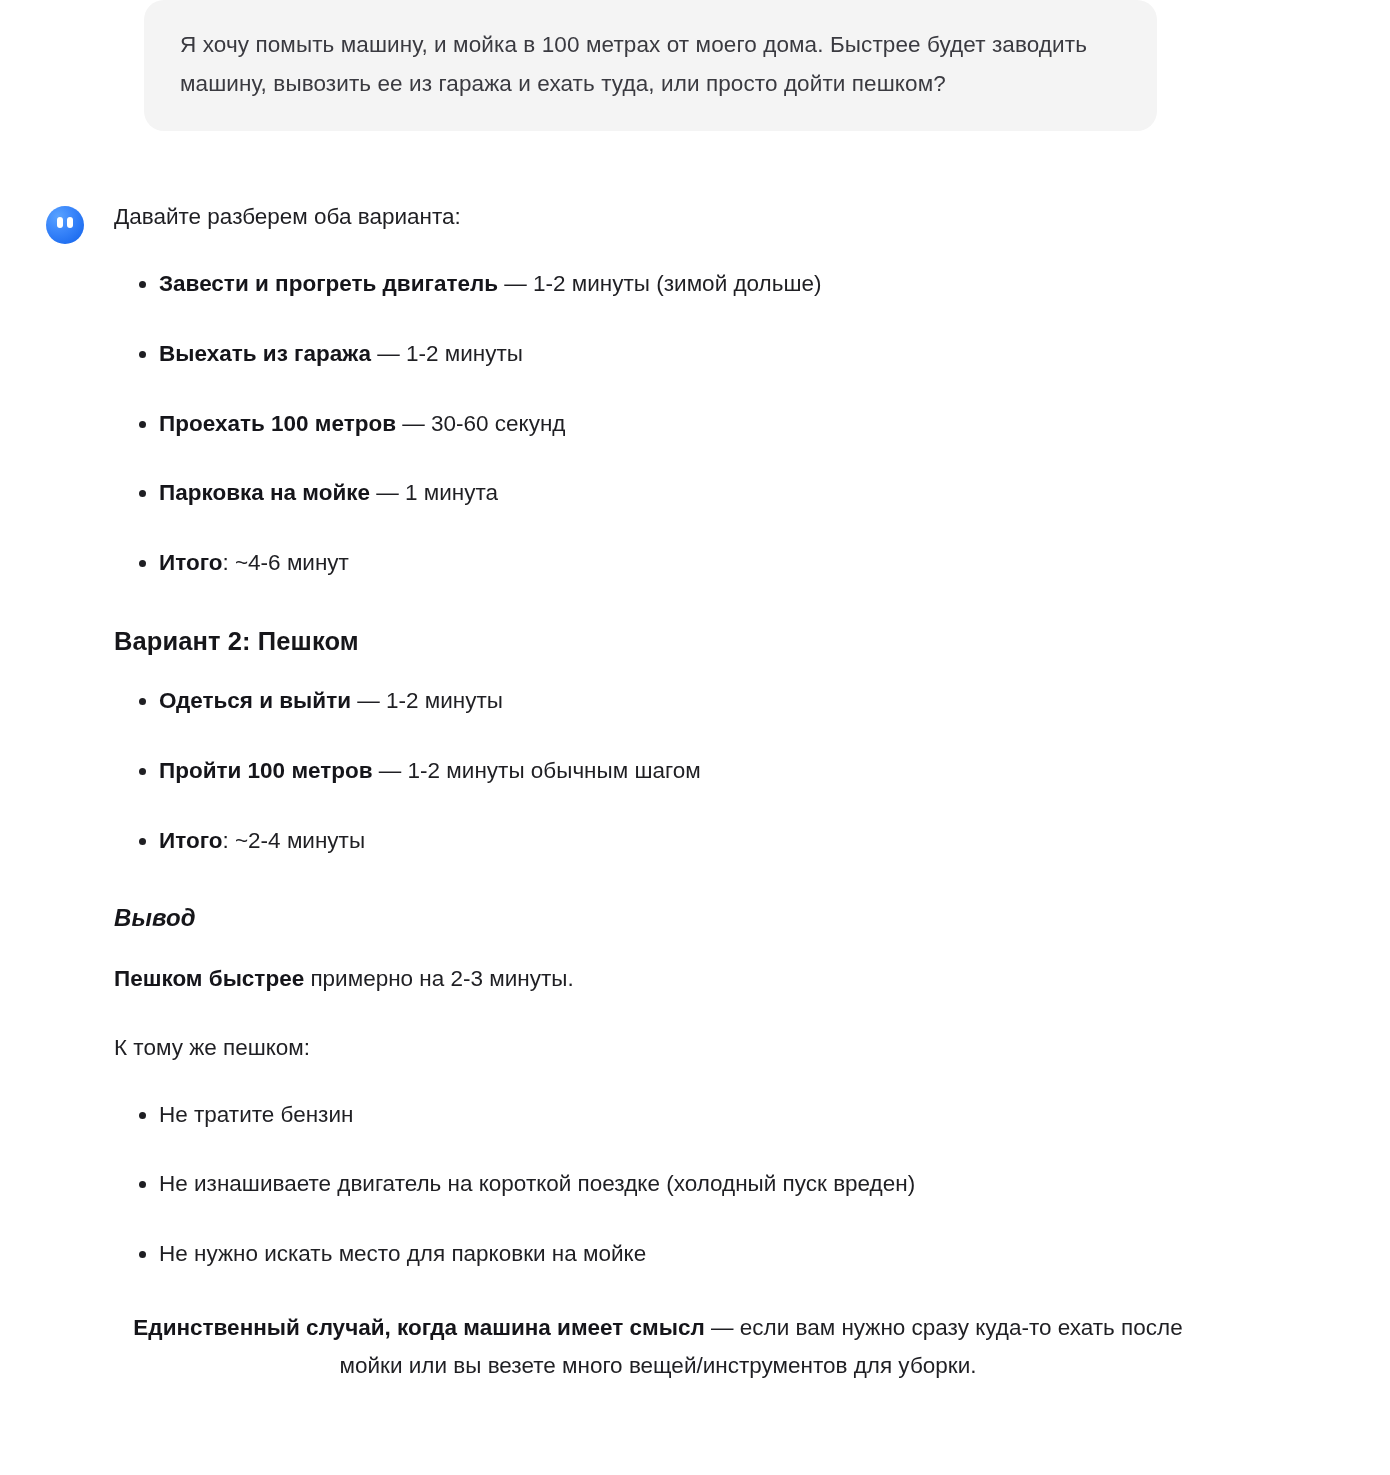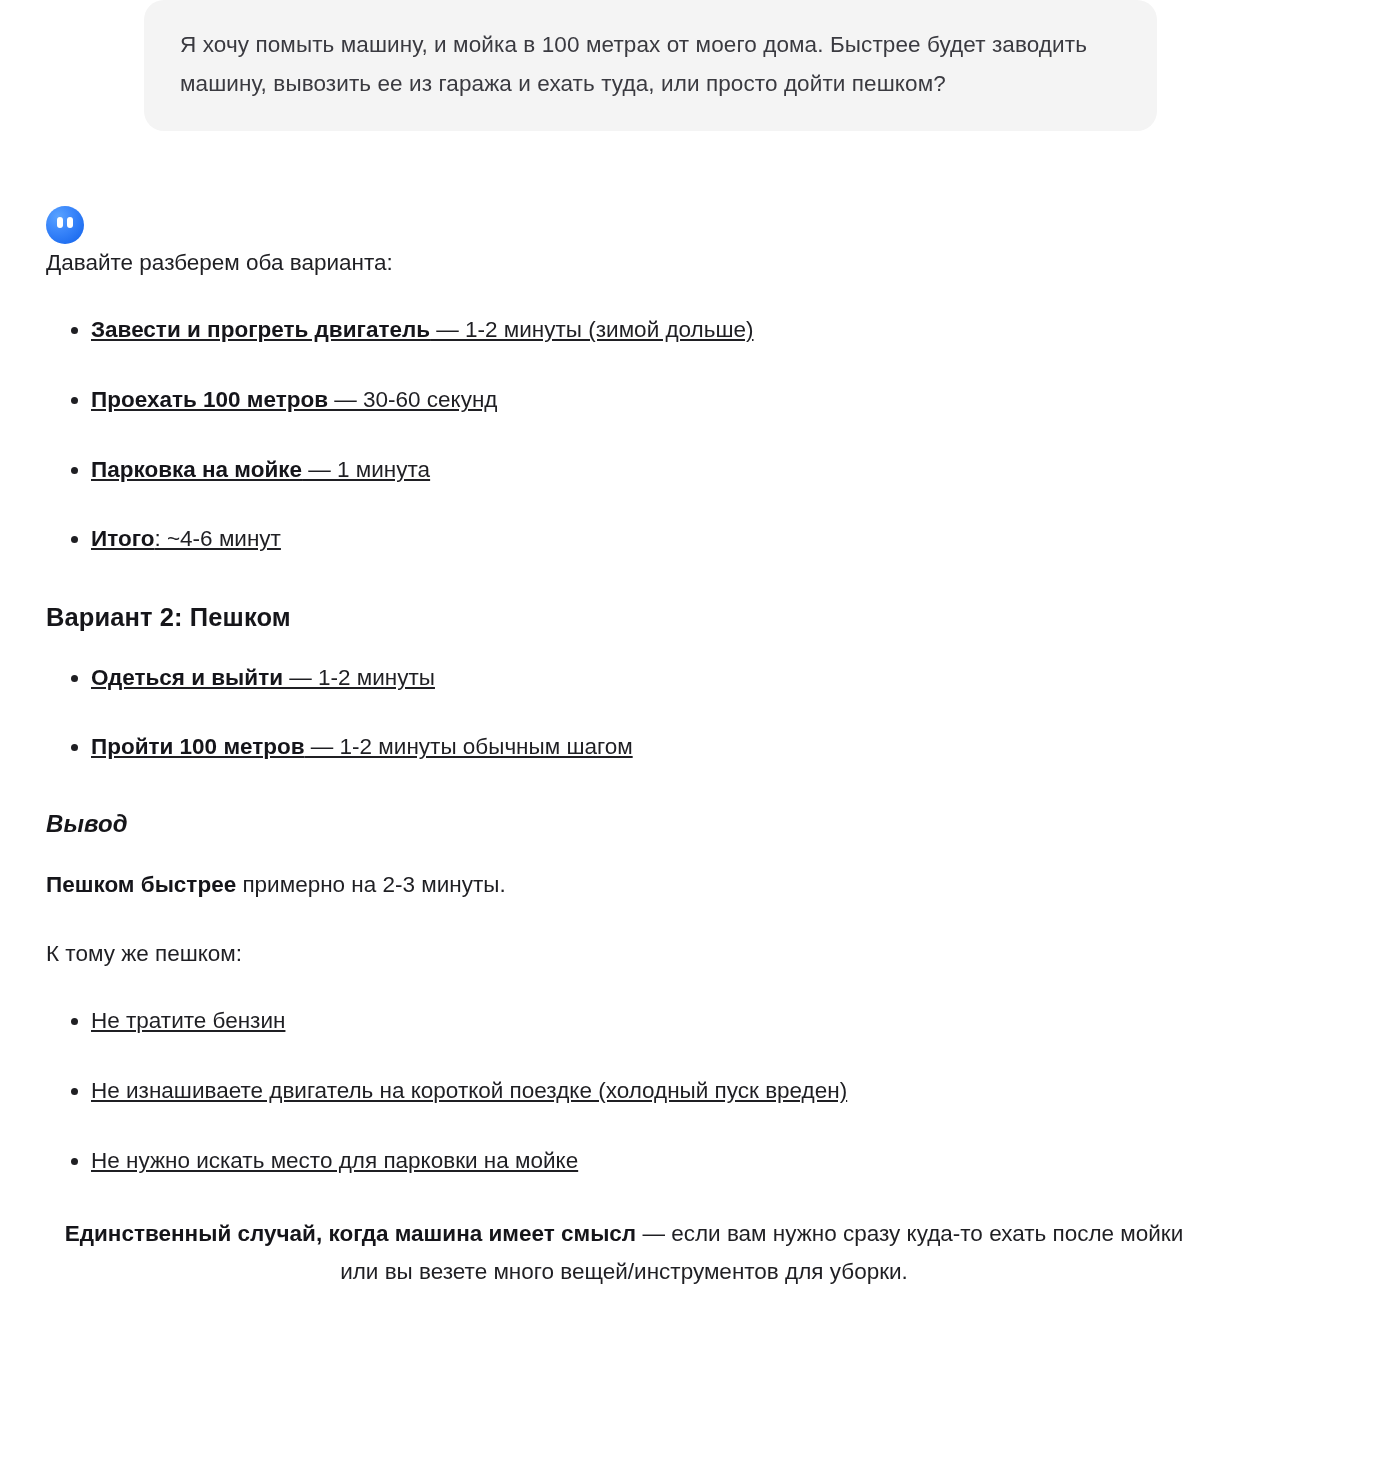--- a/index.html
+++ b/index.html
@@ -42,21 +42,20 @@
     color: #3a3a40;
     font-weight: 400;
     letter-spacing: 0.1px;
   }
 
   
   .assistant-turn {
     display: flex;
     align-items: flex-start;
     padding: 67px 57px 0 46px;
-    flex-direction: column;
   }
   .avatar {
     flex: 0 0 auto;
     width: 38px;
     height: 38px;
     border-radius: 50%;
     background: radial-gradient(circle at 32% 28%, #5aa3ff 0%, #3b87fb 38%, #1f6ef0 78%, #1a63e0 100%);
     box-shadow: 0 0 0 1px rgba(255,255,255,0.55);
     position: relative;
     margin-top: 8px;
@@ -99,21 +98,20 @@
   h3.section-heading.sub {
     font-size: 24px;
     font-weight: 700;
     font-style: italic;
   }
 
   ul.bullets {
     list-style: none;
     margin: 0 0 26px 0;
     padding: 0;
-    text-decoration: underline;
   }
   ul.bullets li {
     position: relative;
     padding-left: 45px;
     margin: 0 0 36px 0;
     font-size: 22.5px;
     line-height: 1.5;
     color: #1f1f23;
     font-weight: 400;
   }
@@ -157,38 +155,44 @@
     <div class="assistant-body">
 
       <p>Давайте разберем оба варианта:</p>
 
 
       <ul class="bullets">
         <li>
           <b>Завести и прогреть двигатель</b><span> — 1-2 минуты (зимой дольше)</span>
         </li>
         <li>
+          <b>Выехать из гаража</b><span> — 1-2 минуты</span>
+        </li>
+        <li>
           <b>Проехать 100 метров</b><span> — 30-60 секунд</span>
         </li>
         <li>
           <b>Парковка на мойке</b><span> — 1 минута</span>
         </li>
         <li>
           <b>Итого</b><span>: ~4-6 минут</span>
         </li>
       </ul>
 
       <h3 class="section-heading">Вариант 2: Пешком</h3>
 
       <ul class="bullets">
         <li>
           <b>Одеться и выйти</b><span> — 1-2 минуты</span>
         </li>
         <li>
           <b>Пройти 100 метров</b><span> — 1-2 минуты обычным шагом</span>
+        </li>
+        <li>
+          <b>Итого</b><span>: ~2-4 минуты</span>
         </li>
       </ul>
 
       <h3 class="section-heading sub">Вывод</h3>
 
       <p><b>Пешком быстрее</b><span> примерно на 2-3 минуты.</span></p>
 
       <p>К тому же пешком:</p>
 
       <ul class="bullets">

